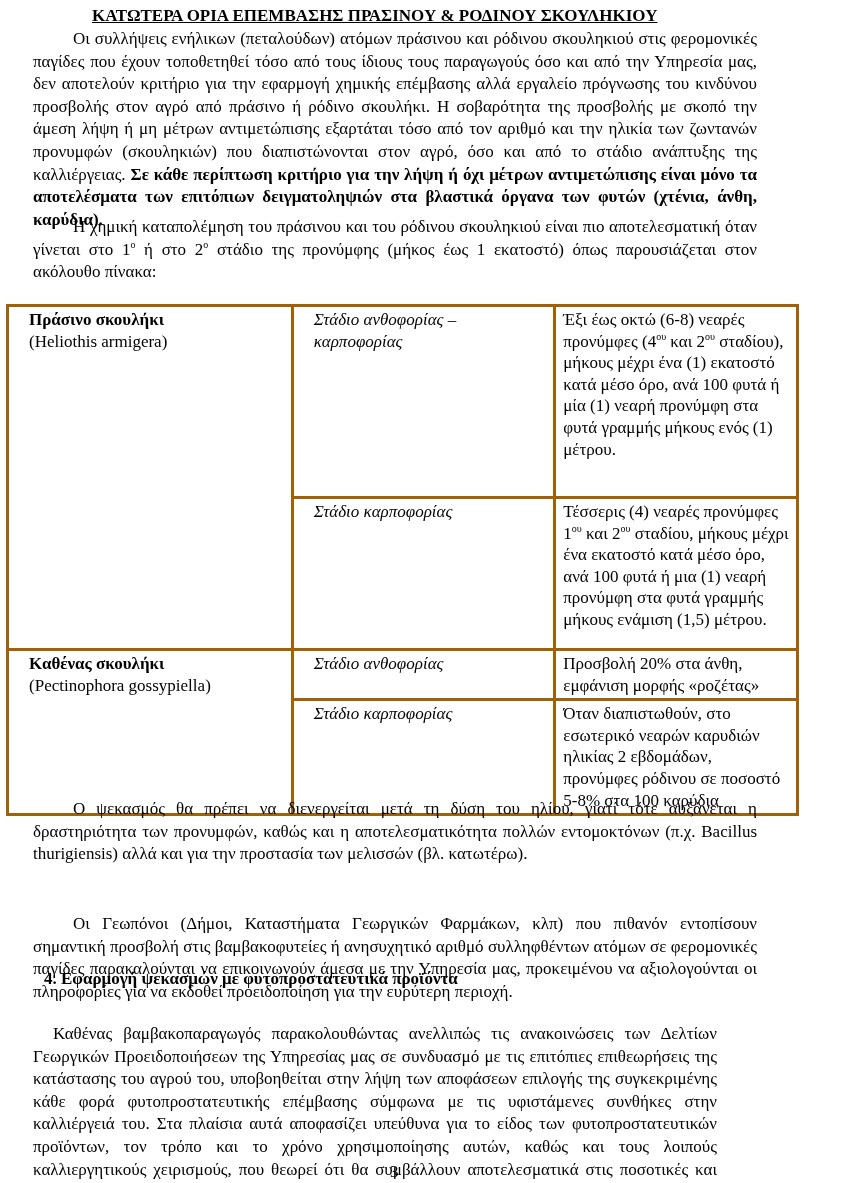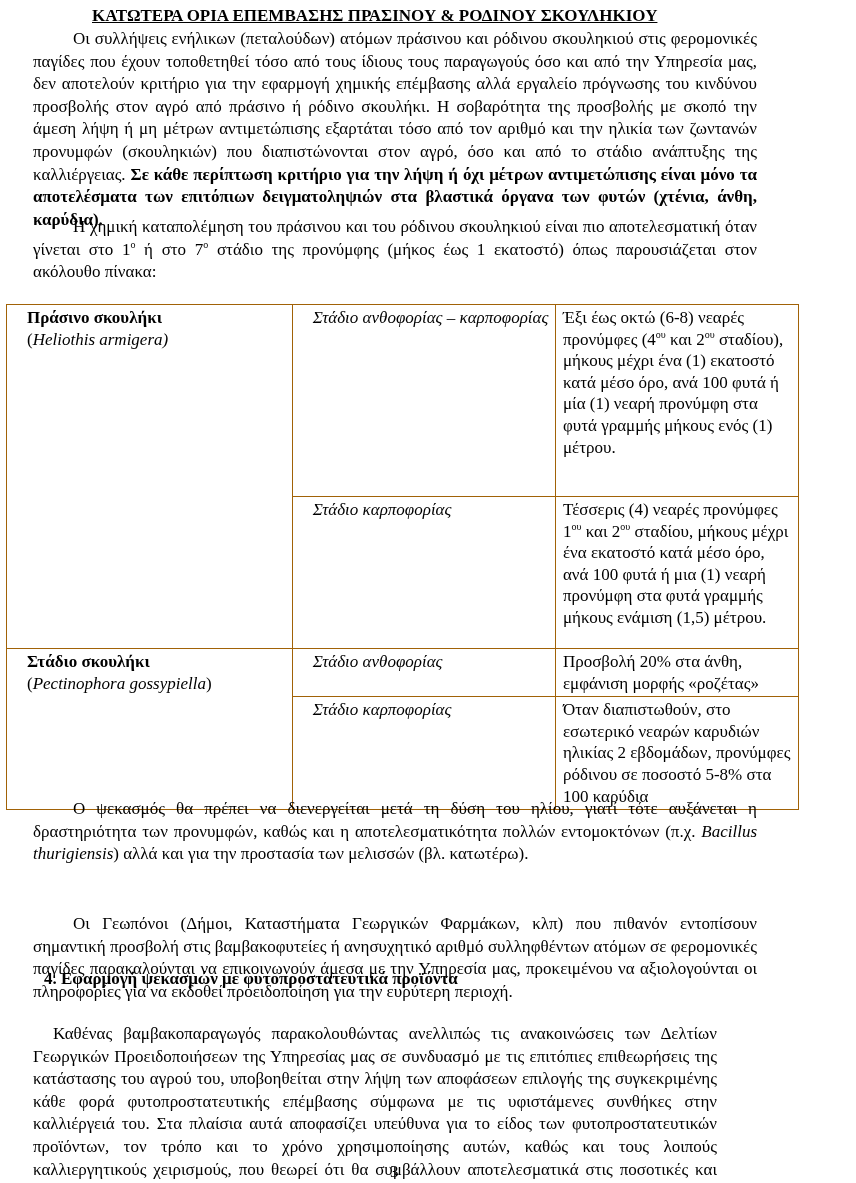--- a/index.html
+++ b/index.html
@@ -3,61 +3,61 @@
 <meta charset="utf-8">
 <style>
   html, body { margin:0; padding:0; background:#ffffff; }
   body { width:856px; height:1183px; position:relative; overflow:hidden;
          font-family:"Liberation Serif", "DejaVu Serif", serif; color:#000; font-size:17px; }
   .abs { position:absolute; }
   .title { left:66px; top:6px; font-weight:bold; text-decoration:underline; font-size:17px; white-space:nowrap;margin-left:26px; }
   .para { left:33px; width:724px; line-height:22.6px; text-align:justify; }
   .para .indent { display:inline-block; width:40px; }
   .bold { font-weight:bold; }
-  .ital { font-style:italic; }
+  .ital { }
   sup { font-size:10px; line-height:0; vertical-align:super; }
   table.t { position:absolute; left:6px; top:304px; width:793px; border-collapse:collapse; }
-  table.t td { border:1px solid #a16207; vertical-align:top; padding:2px 6px 2px 20px; line-height:21.6px; font-size:17px; }
+  table.t td { border:3px solid #a16207; vertical-align:top; padding:2px 6px 2px 20px; line-height:21.6px; font-size:17px; }
   .c1 { width:266px; }
   .c2 { width:243px;font-style:italic; }
   .c3 { width:235px; padding-left:7px !important; }
   .section-heading { left:44px; top:969px; font-weight:bold; white-space:nowrap; }
   .pageno { left:390px; top:1162px; }
 </style>
 </head>
 <body>
 
 <div class="abs title">ΚΑΤΩΤΕΡΑ ΟΡΙΑ ΕΠΕΜΒΑΣΗΣ ΠΡΑΣΙΝΟΥ &amp; ΡΟΔΙΝΟΥ ΣΚΟΥΛΗΚΙΟΥ</div>
 
 <div class="abs para" style="top:28px;">
   <span class="indent"></span><span>Οι συλλήψεις ενήλικων (πεταλούδων) ατόμων πράσινου και ρόδινου σκουληκιού στις φερομονικές παγίδες που έχουν τοποθετηθεί τόσο από τους ίδιους τους παραγωγούς όσο και από την Υπηρεσία μας, δεν αποτελούν κριτήριο για την εφαρμογή χημικής επέμβασης αλλά εργαλείο πρόγνωσης του κινδύνου προσβολής στον αγρό από πράσινο ή ρόδινο σκουλήκι. Η σοβαρότητα της προσβολής με σκοπό την άμεση λήψη ή μη μέτρων αντιμετώπισης εξαρτάται τόσο από τον αριθμό και την ηλικία των ζωντανών προνυμφών (σκουληκιών) που διαπιστώνονται στον αγρό, όσο και από το στάδιο ανάπτυξης της καλλιέργειας.</span>
   <span class="bold">Σε κάθε περίπτωση κριτήριο για την λήψη ή όχι μέτρων αντιμετώπισης είναι μόνο τα αποτελέσματα των επιτόπιων δειγματοληψιών στα βλαστικά όργανα των φυτών (χτένια, άνθη, καρύδια).</span>
 </div>
 
 <div class="abs para" style="top:216px;">
-  <span class="indent"></span><span>Η χημική καταπολέμηση του πράσινου και του ρόδινου σκουληκιού είναι πιο αποτελεσματική όταν γίνεται στο 1</span><sup>ο</sup><span> ή στο 7</span><sup>ο</sup><span> στάδιο της προνύμφης (μήκος έως 1 εκατοστό) όπως παρουσιάζεται στον ακόλουθο πίνακα:</span>
+  <span class="indent"></span><span>Η χημική καταπολέμηση του πράσινου και του ρόδινου σκουληκιού είναι πιο αποτελεσματική όταν γίνεται στο 1</span><sup>ο</sup><span> ή στο 2</span><sup>ο</sup><span> στάδιο της προνύμφης (μήκος έως 1 εκατοστό) όπως παρουσιάζεται στον ακόλουθο πίνακα:</span>
 </div>
 
 <table class="t">
   <tbody>
       <tr style="height:192px;">
     <td class="c1" rowspan="2">
       <div class="bold">Πράσινο σκουλήκι</div>
       <div><span>(</span><span class="ital">Heliothis armigera)</span><span></span></div>
     </td>
     <td class="c2">Στάδιο ανθοφορίας – καρποφορίας</td>
     <td class="c3"><span>Έξι έως οκτώ (6-8) νεαρές προνύμφες (4</span><sup>ου</sup><span> και 2</span><sup>ου</sup><span> σταδίου), μήκους μέχρι ένα (1) εκατοστό κατά μέσο όρο, ανά 100  φυτά ή μία (1) νεαρή προνύμφη στα φυτά γραμμής  μήκους ενός (1) μέτρου.</span></td>
   </tr>
   <tr style="height:152px;">
     <td class="c2">Στάδιο καρποφορίας</td>
     <td class="c3"><span>Τέσσερις (4) νεαρές προνύμφες  1</span><sup>ου</sup><span> και 2</span><sup>ου</sup><span> σταδίου, μήκους  μέχρι ένα εκατοστό κατά μέσο όρο, ανά 100 φυτά ή μια (1) νεαρή προνύμφη στα φυτά γραμμής μήκους ενάμιση (1,5) μέτρου.</span></td>
   </tr>
   <tr style="height:42px;">
     <td class="c1" rowspan="2">
-      <div class="bold">Στάδιο σκουλήκι</div>
+      <div class="bold">Καθένας σκουλήκι</div>
       <div><span>(</span><span class="ital">Pectinophora gossypiella</span><span>)</span></div>
     </td>
     <td class="c2">Στάδιο ανθοφορίας</td>
     <td class="c3">Προσβολή 20% στα άνθη, εμφάνιση μορφής «ροζέτας»</td>
   </tr>
   <tr style="height:107px;">
     <td class="c2">Στάδιο καρποφορίας</td>
     <td class="c3">Όταν διαπιστωθούν, στο εσωτερικό νεαρών καρυδιών ηλικίας 2 εβδομάδων, προνύμφες ρόδινου σε ποσοστό 5-8% στα 100 καρύδια</td>
   </tr>
 </tbody>

